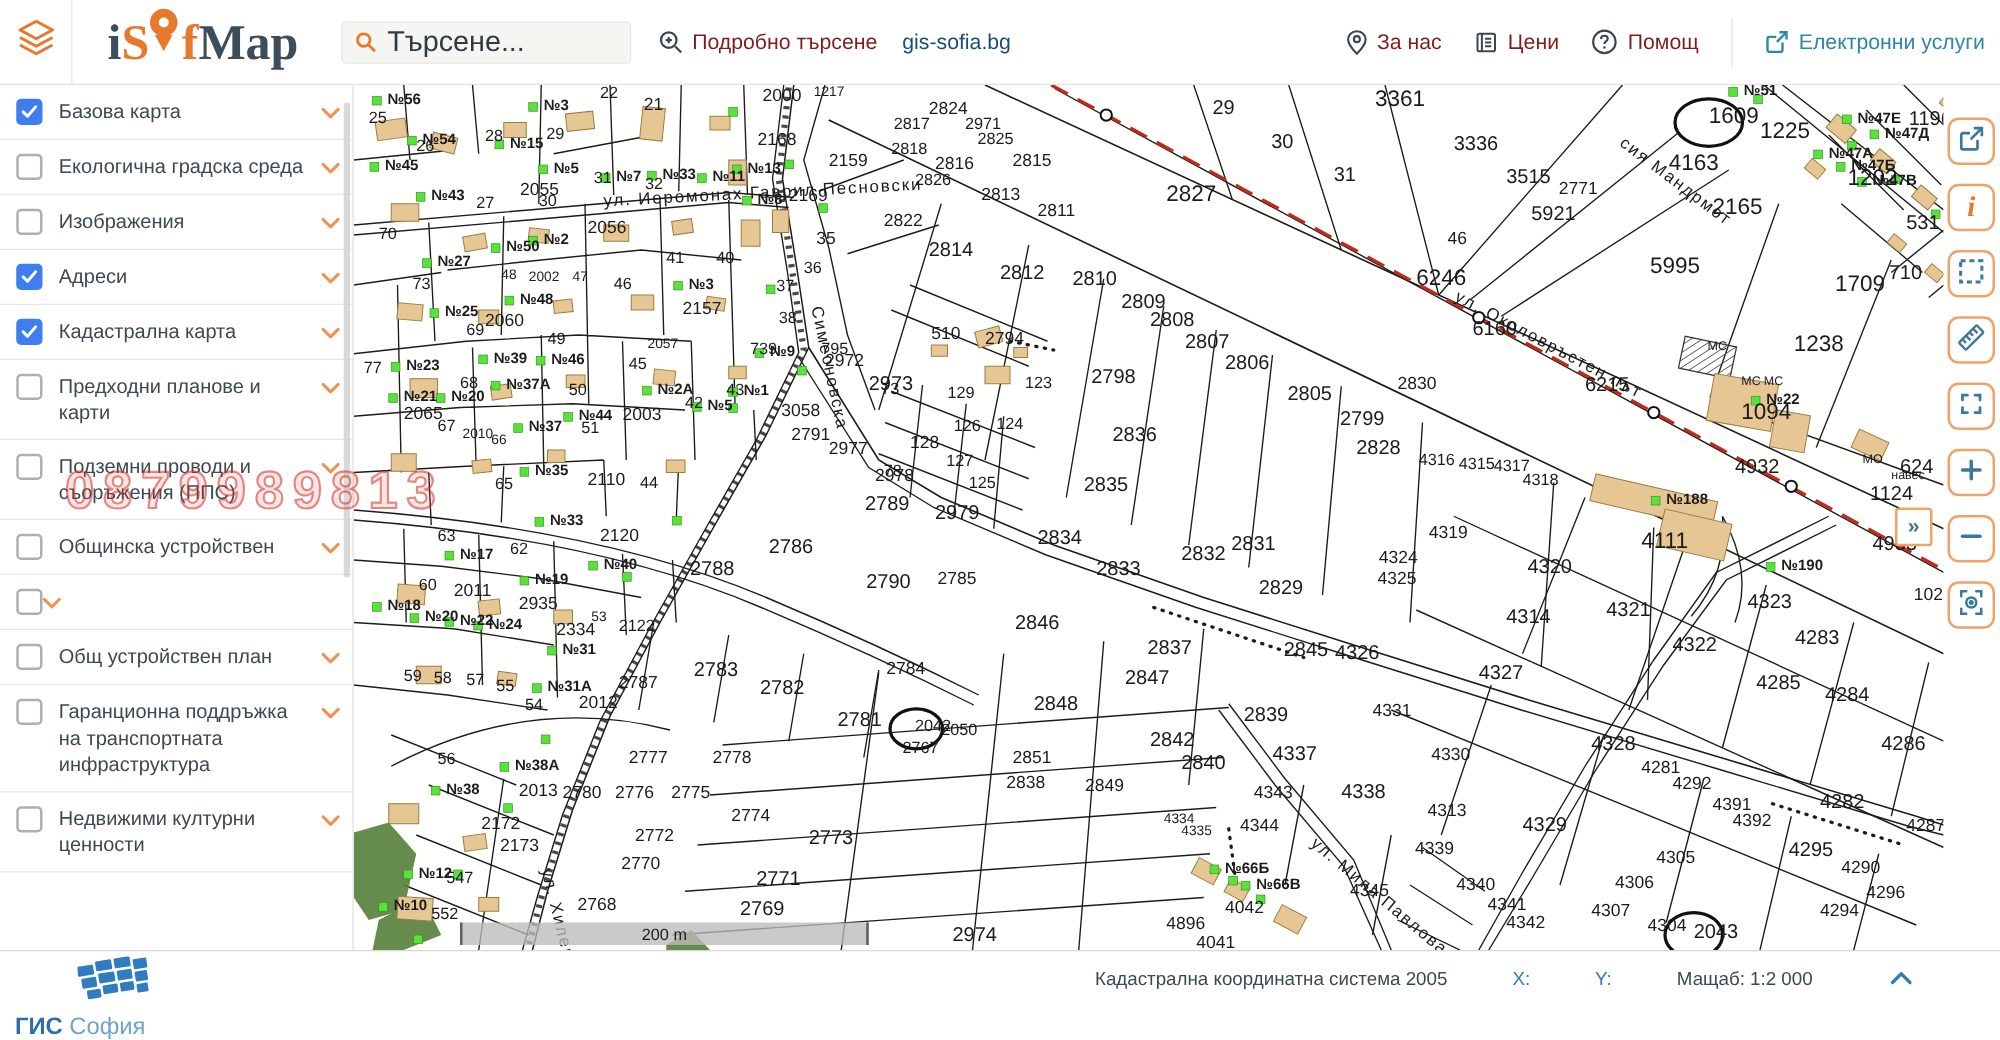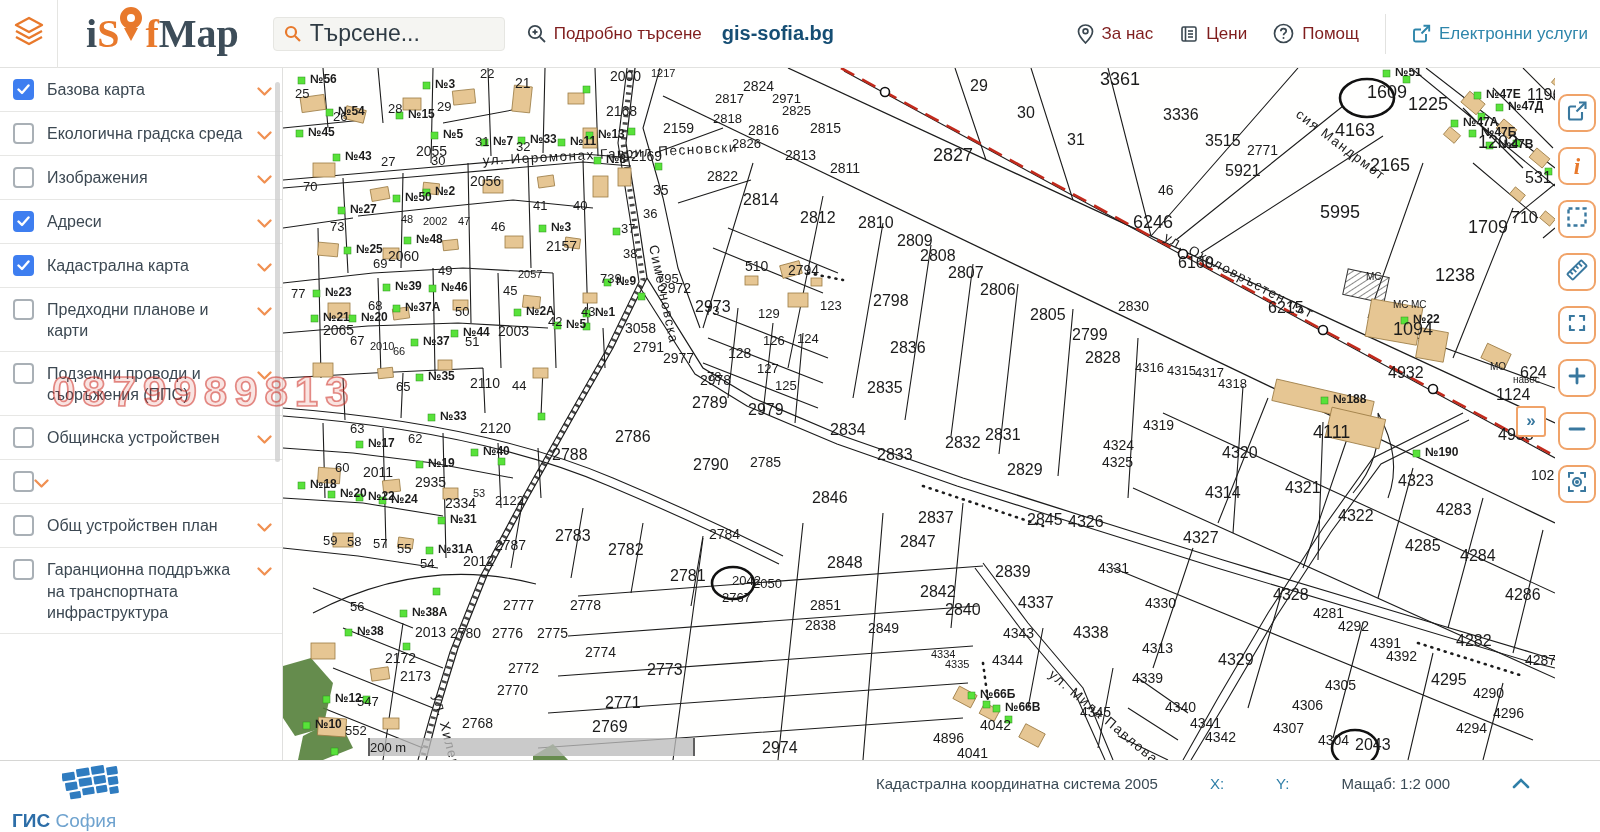--- a/index.html
+++ b/index.html
@@ -18,21 +18,21 @@
   #logo .pin .head { position:absolute; left:0; top:-16px; width:22px; height:22px; border:7px solid #e8792c; border-radius:50%; }
   #logo .pin .tail { position:absolute; left:4px; top:5px; width:0; height:0;
     border-left:7px solid transparent; border-right:7px solid transparent; border-top:13px solid #e8792c; }
   #search-box { display:flex; align-items:center; width:232px; height:34px; background:#f5f5f2;
     border:1px solid #e6e6e2; border-radius:4px; padding:0 10px; }
   #search-box input { border:none; outline:none; background:transparent; font-size:23px; width:170px;
     font-family:"Liberation Sans",sans-serif; color:#2f3b44; margin-left:9px; }
   #search-box input::placeholder { color:#2f3b44; opacity:1; }
   .hmenu { display:flex; align-items:center; gap:8px; font-size:17px; color:#7f1d1d; cursor:pointer; white-space:nowrap; }
   #adv-search { margin-left:22px; }
-  #site-link { margin-left:20px; font-weight:bold; color:#164e74; font-size:20px; cursor:pointer; }
+  #site-link { margin-left:20px; font-weight:normal; color:#164e74; font-size:17px; cursor:pointer; }
   #right-menu { margin-left:auto; display:flex; align-items:center; gap:26px; padding-right:12px; }
   #header .vdiv { width:1px; height:40px; background:#e2e2e0; }
   .eservices { color:#2e86ab !important; }
   .icon16 svg { display:block; }
 
   
   #sidebar { position:absolute; left:0; top:68px; width:283px; height:692px; background:#fff;
     border-right:1px solid #e0e0de; z-index:20; }
   .layer-row { display:flex; align-items:flex-start; padding:10px 10px 10px 13px;
     border-bottom:1px solid #e7e7e5; cursor:pointer; min-height:43px; }
@@ -44,21 +44,21 @@
   #sb-scroll { position:absolute; right:2px; top:14px; width:5px; height:380px; background:#ccc; border-radius:3px; opacity:.75; }
 
   
   #map { position:absolute; left:283px; top:68px; width:1272px; height:692px; background:#fffffe; overflow:hidden; cursor:crosshair; }
   #map svg text { font-family:"Liberation Sans","DejaVu Sans",sans-serif; fill:#1b1b1b; }
   text.A{font-size:18px;} text.B{font-size:16px;} text.C{font-size:14px;} text.D{font-size:13px;} text.E{font-size:11px;}
   text.G{font-size:12px; fill:#3da23d; font-weight:bold;}
   text.M{font-size:10px; fill:#3b3b3b;}
   text.S{font-size:13.5px; fill:#2e2e2e; letter-spacing:1.5px;}
   #scalebar { position:absolute; left:85px; top:670px; width:327px; height:18px; background:rgba(187,187,187,.78);
-    border-left:2px solid #5f5f5f; border-right:2px solid #5f5f5f; display:flex; align-items:center; justify-content:flex-start;
+    border-left:2px solid #5f5f5f; border-right:2px solid #5f5f5f; display:flex; align-items:center; justify-content:center;
     font-size:13px; color:#1c1c1c; z-index:5; }
   #collapse-btn { position:absolute; left:1516px; top:406px; width:30px; height:31px; background:#fff;
     border:2px solid #f0a369; border-radius:3px; color:#39789f; font-size:17px; font-weight:bold; line-height:26px;
     text-align:center; cursor:pointer; z-index:28; }
 
   
   #toolbar { position:absolute; left:1555px; top:68px; width:45px; height:692px; background:#fff; z-index:26; }
   .tool-btn { position:absolute; left:3px; width:38px; height:38px; background:#fff; border:2px solid #f0a369;
     border-radius:9px; display:flex; align-items:center; justify-content:center; cursor:pointer; }
 
@@ -249,20 +249,27 @@
       <div class="layer-row">
         <div class="cbx"></div>
         <span class="layer-label">Общ устройствен план</span>
         <span class="layer-chev"><svg width="15" height="10" viewBox="0 0 15 10" fill="none" stroke="#f09052" stroke-width="2.3" stroke-linecap="round" stroke-linejoin="round">
             <polyline points="1.5,1.5 7.5,7.5 13.5,1.5"></polyline>
           </svg></span>
       </div>
       <div class="layer-row">
         <div class="cbx"></div>
         <span class="layer-label">Гаранционна поддръжка на транспортната инфраструктура</span>
+        <span class="layer-chev"><svg width="15" height="10" viewBox="0 0 15 10" fill="none" stroke="#f09052" stroke-width="2.3" stroke-linecap="round" stroke-linejoin="round">
+            <polyline points="1.5,1.5 7.5,7.5 13.5,1.5"></polyline>
+          </svg></span>
+      </div>
+      <div class="layer-row">
+        <div class="cbx"></div>
+        <span class="layer-label">Недвижими културни ценности</span>
         <span class="layer-chev"><svg width="15" height="10" viewBox="0 0 15 10" fill="none" stroke="#f09052" stroke-width="2.3" stroke-linecap="round" stroke-linejoin="round">
             <polyline points="1.5,1.5 7.5,7.5 13.5,1.5"></polyline>
           </svg></span>
       </div>
     </div>
   <div id="sb-scroll"></div>
 </div>
 
 <div id="map">
   <svg id="map-svg" width="1272" height="692" viewBox="0 0 1272 692">

